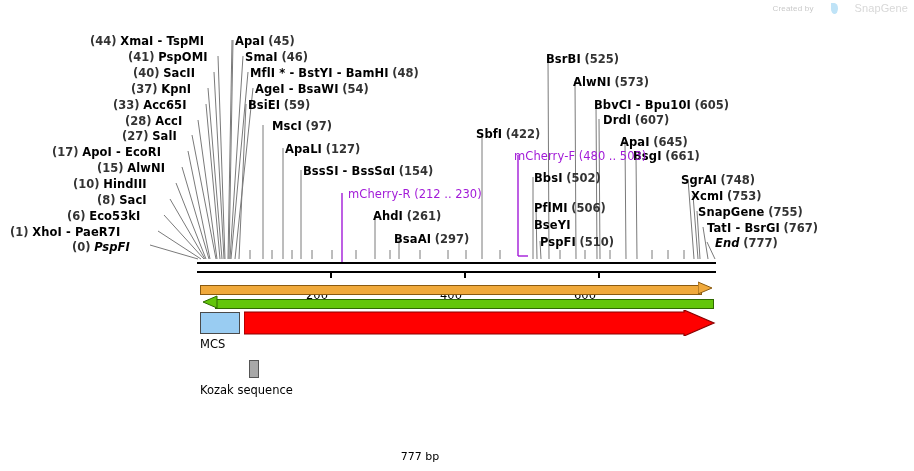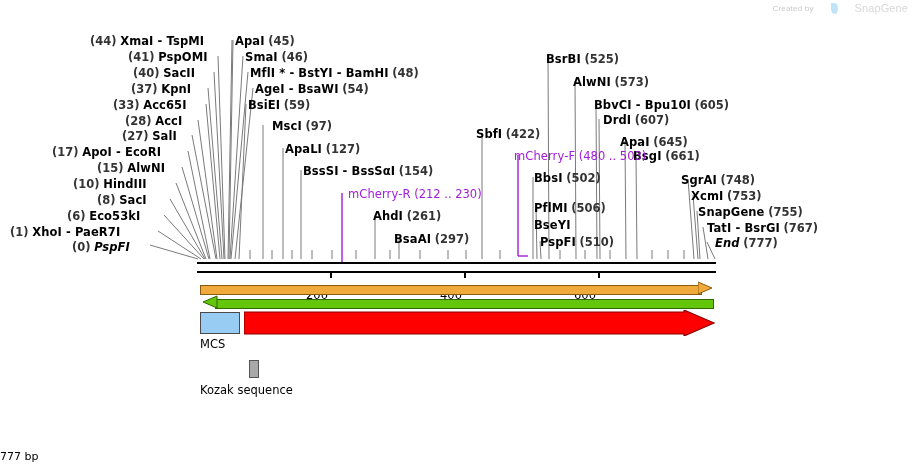--- a/index.html
+++ b/index.html
@@ -46,22 +46,22 @@
   .mcs-box{position:absolute;background:#99ccf2;border:1px solid #4a4a4a;}
   .mcs-cap{position:absolute;font-size:11.5px;color:#000;font-family:"DejaVu Sans",sans-serif;}
   .kozak-box{position:absolute;background:#a8a8a8;border:1px solid #555;}
   .kozak-cap{position:absolute;font-size:11.5px;color:#000;font-family:"DejaVu Sans",sans-serif;}
   .mch-name{position:absolute;color:#fff;font-size:12px;font-weight:normal;
             font-family:"DejaVu Sans",sans-serif;}
 
   
   .ttl{position:absolute;width:914px;text-align:center;font-weight:bold;
        font-size:15px;color:#000;font-family:"DejaVu Sans",sans-serif;letter-spacing:0;}
-  .sub{position:absolute;width:748px;text-align:left;font-size:11px;color:#000;
-       font-family:"DejaVu Sans",sans-serif;}
+  .sub{position:absolute;width:748px;text-align:center;font-size:11px;color:#000;
+       font-family:"DejaVu Sans",sans-serif;margin-left:46px;}
 </style>
 </head>
 <body>
 
 <div id="map">
 
   <div class="wm">
     <span class="cb">Created by</span>
     <span class="drop"></span>
     <span class="sg">SnapGene</span>

